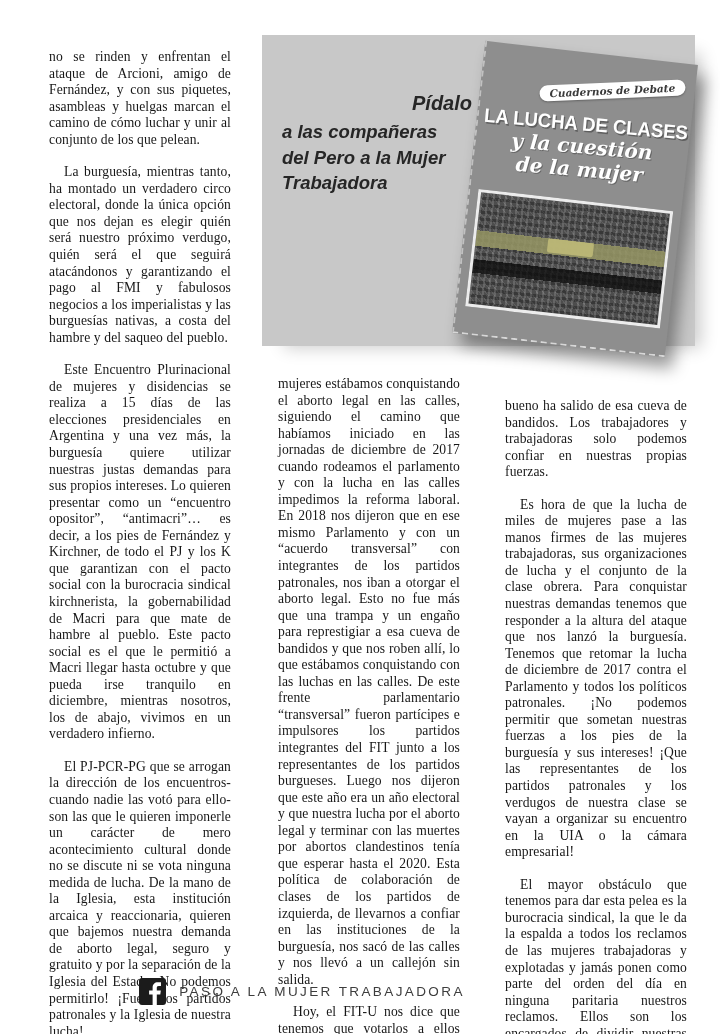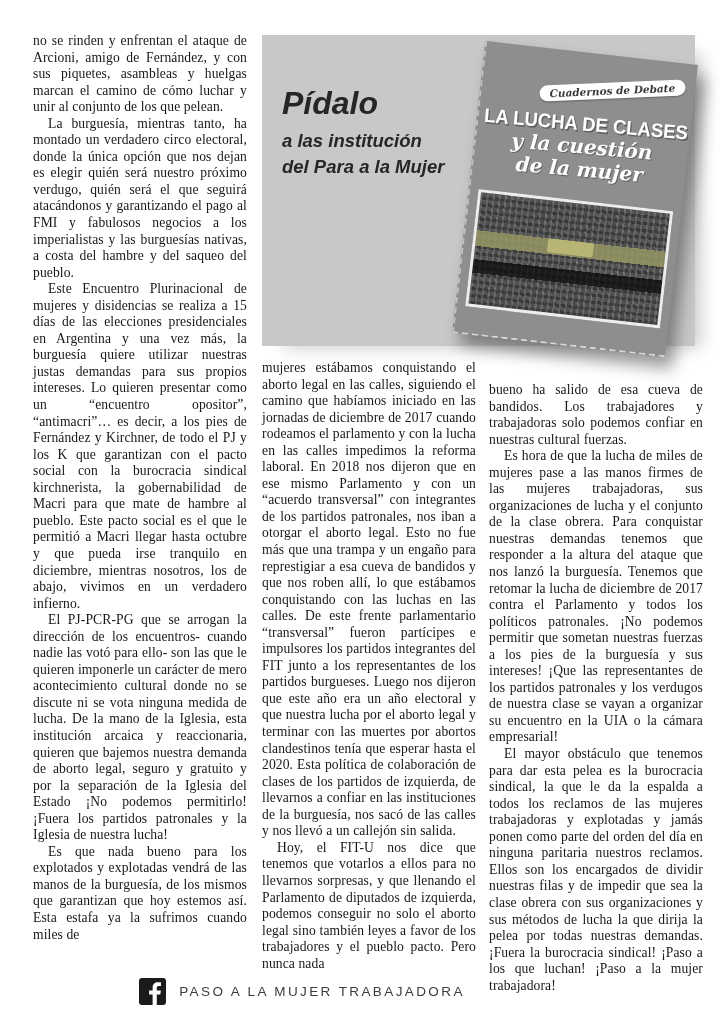--- a/index.html
+++ b/index.html
@@ -6,38 +6,38 @@
   body{
     width:720px;height:1034px;position:relative;background:#ffffff;
     font-family:"Liberation Serif", serif;overflow:hidden;
   }
   
   .col{
     position:absolute;width:214px;text-align:justify;
     font-size:13.6px;line-height:16.55px;color:#171717;
     letter-spacing:0.1px;
   }
-  .col p{margin:0;text-indent:15px;}
+  .col p{margin:16px;text-indent:15px;}
   .col p:first-child{text-indent:0;}
   .col1{left:33px;top:33px;height:932px;}
   .col2{left:262px;top:360px;height:586px;}
   .col3{left:489px;top:382px;height:586px;}
 
   
   .promo{
     position:absolute;left:262px;top:35px;width:433px;height:311px;
     background:#c8c8c8;
     box-shadow:14px 10px 16px -8px rgba(0,0,0,0.20);
   }
   .pidalo{
     position:absolute;left:20px;top:52px;width:190px;
     font-family:"Liberation Sans", sans-serif;font-style:italic;font-weight:bold;
     color:#262626;
   }
-  .pidalo-title{font-size:32px;line-height:32px;margin-bottom:9px;}
+  .pidalo-title{font-size:20px;line-height:32px;text-align:right;}
   .pidalo-sub{font-size:18.5px;line-height:25.5px;}
 
   
   .book{
     position:absolute;left:206px;top:17px;width:212px;height:292px;
     background:#8e8e8e;transform:rotate(6.5deg);transform-origin:50% 50%;
     box-shadow:9px 11px 16px rgba(0,0,0,0.38);
     border-bottom:2px dashed rgba(255,255,255,0.65);
     border-left:2px dashed rgba(255,255,255,0.45);
   }
@@ -102,43 +102,44 @@
       <p>La burguesía, mientras tanto, ha montado un verdadero circo electoral, donde la única opción que nos dejan es elegir quién será nuestro próximo verdugo, quién será el que seguirá atacándonos y garantizando el pago al FMI y fabulosos negocios a los imperialistas y las burguesías nativas, a costa del hambre y del saqueo del pueblo.</p>
       <p>Este Encuentro Plurinacional de mujeres y disidencias se realiza a 15 días de las elecciones presidenciales en Argentina y una vez más, la burguesía quiere utilizar nuestras justas demandas para sus propios intereses. Lo quieren presentar como un “encuentro opositor”, “antimacri”… es decir, a los pies de Fernández y Kirchner, de todo el PJ y los K que garantizan con el pacto social con la burocracia sindical kirchnerista, la gobernabilidad de Macri para que mate de hambre al pueblo. Este pacto social es el que le permitió a Macri llegar hasta octubre y que pueda irse tranquilo en diciembre, mientras nosotros, los de abajo, vivimos en un verdadero infierno.</p>
       <p>El PJ-PCR-PG que se arrogan la dirección de los encuentros- cuando nadie las votó para ello- son las que le quieren imponerle un carácter de mero acontecimiento cultural donde no se discute ni se vota ninguna medida de lucha. De la mano de la Iglesia, esta institución arcaica y reaccionaria, quieren que bajemos nuestra demanda de aborto legal, seguro y gratuito y por la separación de la Iglesia del Estado ¡No podemos permitirlo! ¡Fuera los partidos patronales y la Iglesia de nuestra lucha!</p>
       <p>Es que nada bueno para los explotados y explotadas vendrá de las manos de la burguesía, de los mismos que garantizan que hoy estemos así. Esta estafa ya la sufrimos cuando miles de</p>
     </div>
 
   <div class="promo">
     <div class="pidalo">
       <div class="pidalo-title">Pídalo</div>
       <div class="pidalo-sub">
-        <div>a las institución</div>
-        <div>del Para a la Mujer</div>
+        <div>a las compañeras</div>
+        <div>del Pero a la Mujer</div>
+        <div>Trabajadora</div>
       </div>
     </div>
 
     <div class="book">
       <div class="book-badge">Cuadernos de Debate</div>
       <div class="book-title">LA LUCHA DE CLASES</div>
       <div class="book-sub">y la cuestión</div>
       <div class="book-sub">de la mujer</div>
       <div class="book-photo">
         <div class="photo-emblem"></div>
       </div>
     </div>
   </div>
 
   <div class="col col2">
       <p>mujeres estábamos conquistando el aborto legal en las calles, siguiendo el camino que habíamos iniciado en las jornadas de diciembre de 2017 cuando rodeamos el parlamento y con la lucha en las calles impedimos la reforma laboral. En 2018 nos dijeron que en ese mismo Parlamento y con un “acuerdo transversal” con integrantes de los partidos patronales, nos iban a otorgar el aborto legal. Esto no fue más que una trampa y un engaño para represtigiar a esa cueva de bandidos y que nos roben allí, lo que estábamos conquistando con las luchas en las calles. De este frente parlamentario “transversal” fueron partícipes e impulsores los partidos integrantes del FIT junto a los representantes de los partidos burgueses. Luego nos dijeron que este año era un año electoral y que nuestra lucha por el aborto legal y terminar con las muertes por abortos clandestinos tenía que esperar hasta el 2020. Esta política de colaboración de clases de los partidos de izquierda, de llevarnos a confiar en las instituciones de la burguesía, nos sacó de las calles y nos llevó a un callejón sin salida.</p>
       <p>Hoy, el FIT-U nos dice que tenemos que votarlos a ellos para no llevarnos sorpresas, y que llenando el Parlamento de diputados de izquierda, podemos conseguir no solo el aborto legal sino también leyes a favor de los trabajadores y el pueblo pacto. Pero nunca nada</p>
     </div>
 
   <div class="col col3">
-      <p>bueno ha salido de esa cueva de bandidos. Los trabajadores y trabajadoras solo podemos confiar en nuestras cultural fuerzas.</p>
+      <p>bueno ha salido de esa cueva de bandidos. Los trabajadores y trabajadoras solo podemos confiar en nuestras propias fuerzas.</p>
       <p>Es hora de que la lucha de miles de mujeres pase a las manos firmes de las mujeres trabajadoras, sus organizaciones de lucha y el conjunto de la clase obrera. Para conquistar nuestras demandas tenemos que responder a la altura del ataque que nos lanzó la burguesía. Tenemos que retomar la lucha de diciembre de 2017 contra el Parlamento y todos los políticos patronales. ¡No podemos permitir que sometan nuestras fuerzas a los pies de la burguesía y sus intereses! ¡Que las representantes de los partidos patronales y los verdugos de nuestra clase se vayan a organizar su encuentro en la UIA o la cámara empresarial!</p>
       <p>El mayor obstáculo que tenemos para dar esta pelea es la burocracia sindical, la que le da la espalda a todos los reclamos de las mujeres trabajadoras y explotadas y jamás ponen como parte del orden del día en ninguna paritaria nuestros reclamos. Ellos son los encargados de dividir nuestras filas y de impedir que sea la clase obrera con sus organizaciones y sus métodos de lucha la que dirija la pelea por todas nuestras demandas. ¡Fuera la burocracia sindical! ¡Paso a los que luchan! ¡Paso a la mujer trabajadora!</p>
     </div>
 
   <div class="footer">
     <div class="fb">
       <svg viewBox="0 0 27 27" xmlns="http://www.w3.org/2000/svg">
         <path fill="#ffffff" d="M17.8 27V16.6h3.5l.52-4.05H17.8V9.95c0-1.17.33-1.97 2.01-1.97h2.15V4.35c-.37-.05-1.65-.16-3.13-.16-3.1 0-5.22 1.89-5.22 5.36v2.99H10.1v4.05h3.51V27z"></path>
       </svg>
     </div>

